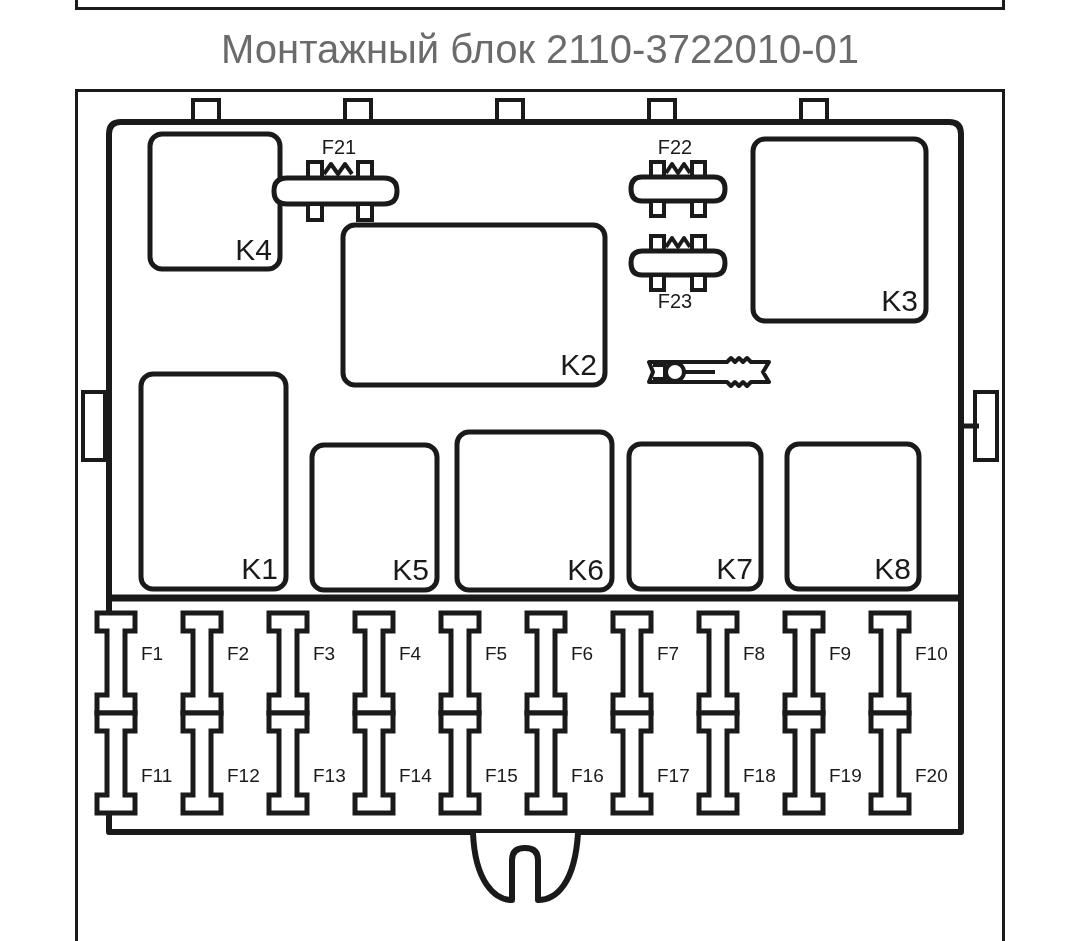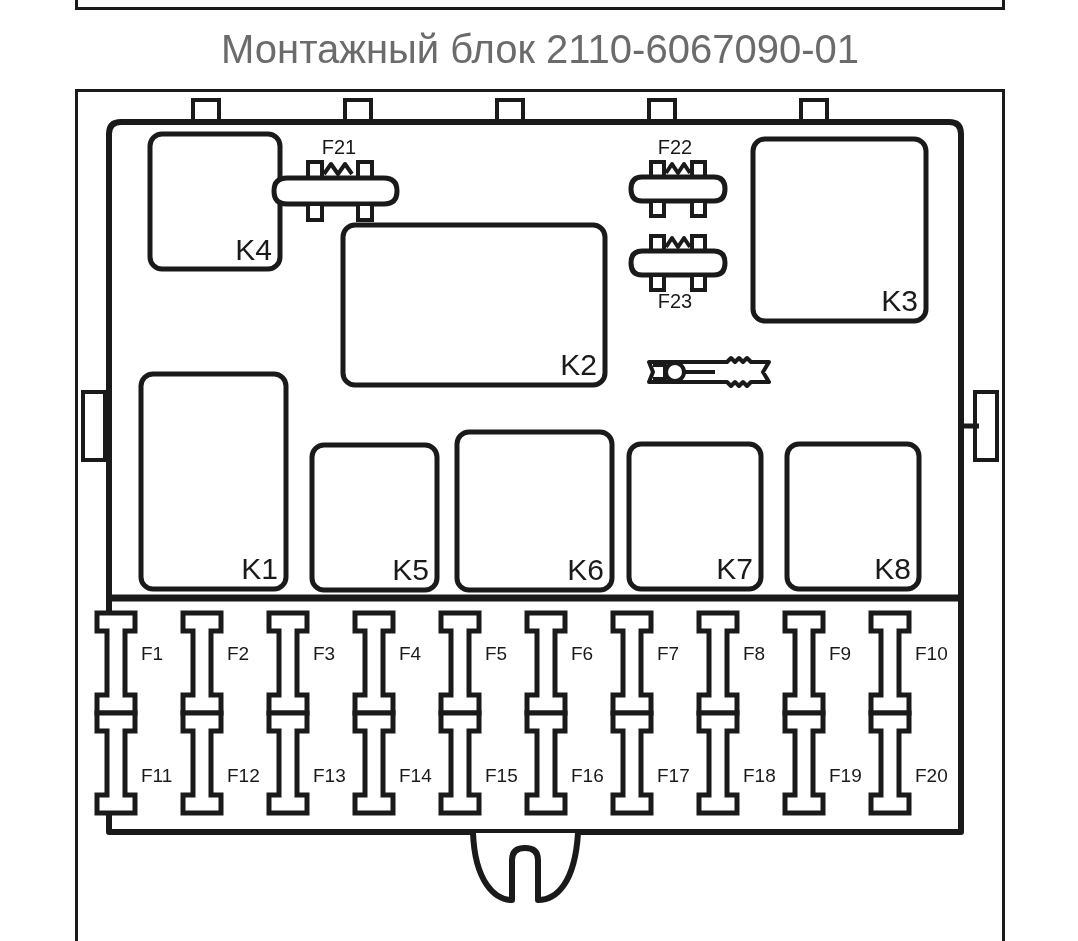--- a/index.html
+++ b/index.html
@@ -70,21 +70,21 @@
   .fuse-label { font-size: 19px; }
 </style>
 </head>
 <body>
 
 <div id="page">
 
   <div id="content-frame"></div>
 
   <div id="title-bar">
-    <div id="title-text">Монтажный блок 2110-6067090-01</div>
+    <div id="title-text">Монтажный блок 2110-3722010-01</div>
   </div>
 
   <div id="diagram-wrap">
     <svg class="diagram" width="930" height="849" viewBox="0 0 930 849">
 
       <g fill="#ffffff" stroke="#1a1a1a" stroke-width="4">
         <rect x="118" y="8" width="26" height="22"></rect>
         <rect x="270" y="8" width="26" height="22"></rect>
         <rect x="422" y="8" width="26" height="22"></rect>
         <rect x="574" y="8" width="26" height="22"></rect>

